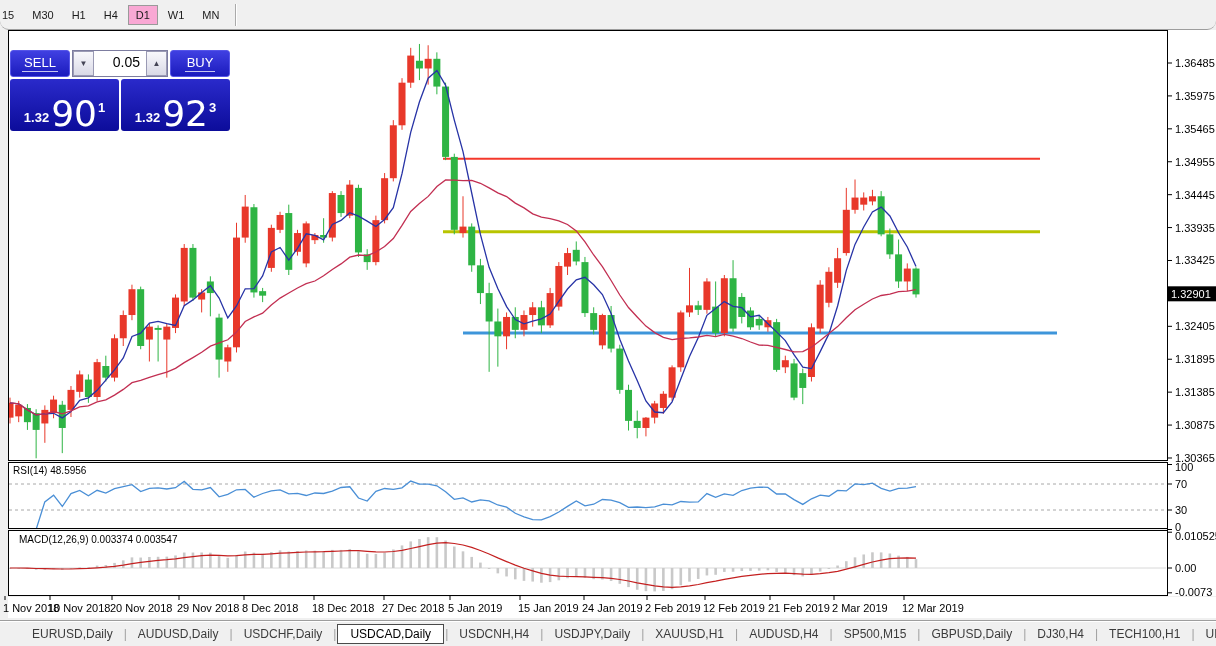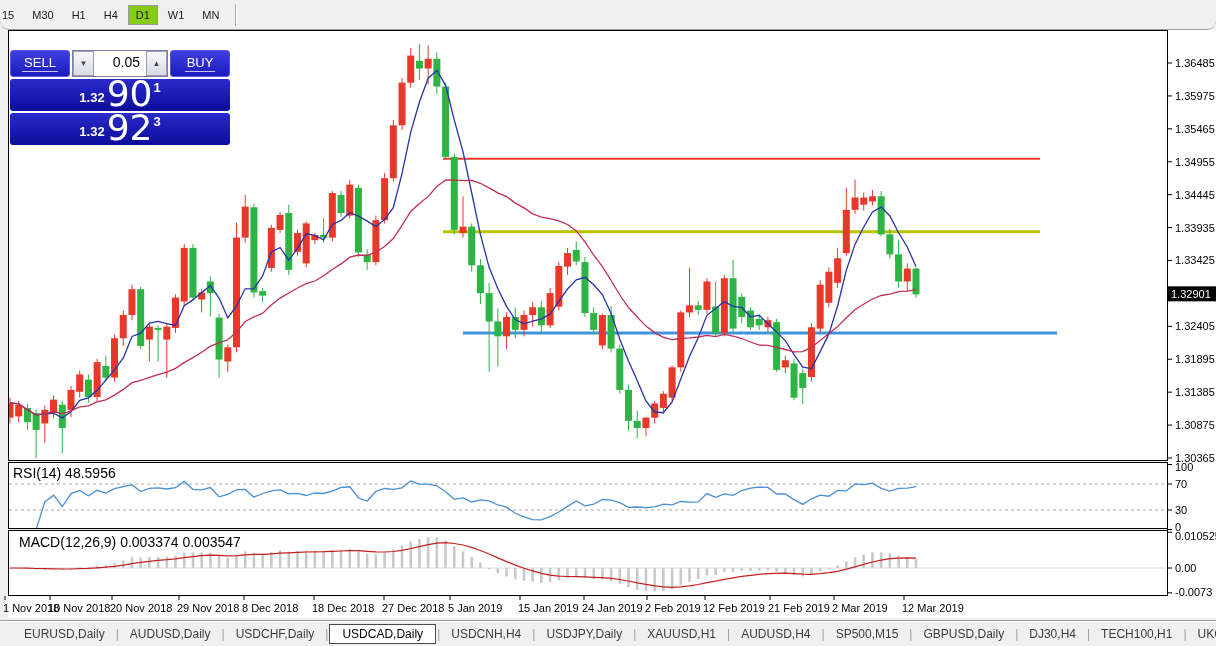--- a/index.html
+++ b/index.html
@@ -4,57 +4,57 @@
 <style>
   html,body{margin:0;padding:0;}
   body{font-family:"Liberation Sans",sans-serif;background:#f0f0f0;}
   .screen{position:relative;width:1216px;height:646px;background:#f0f0f0;overflow:hidden;}
 
   
   .toolbar{position:absolute;left:0;top:0;width:1216px;height:29px;background:#f0f0f0;
            border-bottom:1px solid #9d9d9d;display:flex;align-items:center;z-index:5;border-radius:9px;}
   .tf-btn{font-size:11px;color:#1a1a1a;padding:3px 7px;margin:0 1px;border:1px solid transparent;cursor:default;}
   .tf-btn:first-child{margin-left:-6px;}
-  .tf-btn.active{background:#84cc16;border:1px solid #9a9a9a;}
+  .tf-btn.active{background:#f9a8d4;border:1px solid #9a9a9a;}
   .tb-sep{width:1px;height:22px;background:#aaa;margin:0 7px;box-shadow:1px 0 0 #fff;}
 
   
   #chart-svg{position:absolute;left:0;top:0;z-index:1;}
 
   
   .chart-title{position:absolute;left:14px;top:34px;font-size:12px;color:#111;z-index:3;white-space:nowrap;}
   .chart-title .tri{font-size:9px;margin-right:7px;color:#000;}
   .chart-title .quote{margin-left:10px;}
 
   
   .trade-widget{position:absolute;left:10px;top:50px;width:220px;z-index:4;font-family:"Liberation Sans",sans-serif;}
   .tw-row1{display:flex;height:27px;gap:2px;}
   .btn-blue{background:linear-gradient(#4040e2,#1b1bbd);border:1px solid #5555e8;border-radius:3px;
             color:#fff;font-size:13px;display:flex;align-items:center;justify-content:center;width:58px;cursor:pointer;}
   .btn-blue span{border-bottom:1px solid rgba(255,255,255,.75);padding:0 2px 1px 2px;}
   .stepper{flex:1;display:flex;background:#fff;border:1px solid #7d7da0;align-items:stretch;}
   .step-btn{width:19px;background:linear-gradient(#f8f8fc,#d9d9e6);border:1px solid #9a9ab4;
             font-size:8px;color:#445;display:flex;align-items:center;justify-content:center;cursor:pointer;}
   .step-val{flex:1;font-size:14px;color:#000;text-align:right;padding:3px 6px 0 0;}
-  .tw-row2{display:flex;height:38px;gap:2px;margin-top:2px;flex-direction:column;}
+  .tw-row2{display:flex;height:52px;gap:2px;margin-top:2px;}
   .price-box{flex:1;background:linear-gradient(#2a2acb,#0c0c9a);border-radius:3px;color:#fff;
              display:flex;align-items:flex-end;justify-content:center;padding-bottom:2px;cursor:pointer;}
   .p-small{font-size:13px;font-weight:bold;margin:0 2px 4px 0;}
   .p-big{font-size:36px;line-height:30px;font-weight:400;font-family:"DejaVu Sans",sans-serif;}
   .p-sup{font-size:13px;font-weight:bold;margin:0 0 14px 1px;}
 
   
-  .ind-label{position:absolute;font-size:14px;color:#000;z-index:3;white-space:nowrap;}
+  .ind-label{position:absolute;font-size:10px;color:#000;z-index:3;white-space:nowrap;}
   .ind-rsi{left:13px;top:465px;}
   .ind-macd{left:19px;top:534px;}
 
   
   .tabbar{position:absolute;left:0;bottom:0;width:1216px;height:26px;background:#f0f0f0;
           border-top:1px solid #9d9d9d;box-shadow:inset 0 1px 0 #fff;display:flex;align-items:center;
-          font-size:12px;color:#3c3c3c;padding-left:14px;box-sizing:border-box;z-index:5;white-space:nowrap;}
+          font-size:12px;color:#3c3c3c;padding-left:22px;box-sizing:border-box;z-index:5;white-space:nowrap;}
   .tab{padding:3px 10px;cursor:pointer;}
   .tab.active{background:#fff;border:1px solid #4a4a4a;color:#000;padding:2px 12px;}
   .tsep{color:#9f9f9f;margin:0 1px;}
 </style>
 </head>
 <body>
 
 <div class="screen">
 
   <div class="toolbar" id="toolbar">

